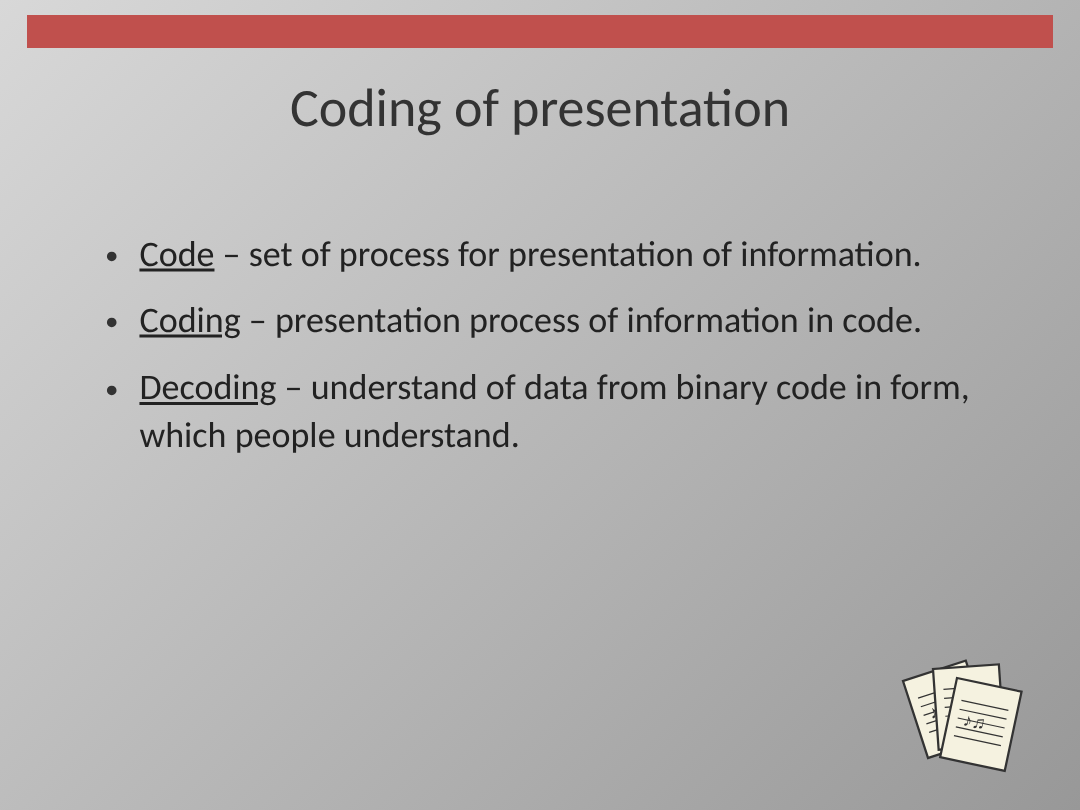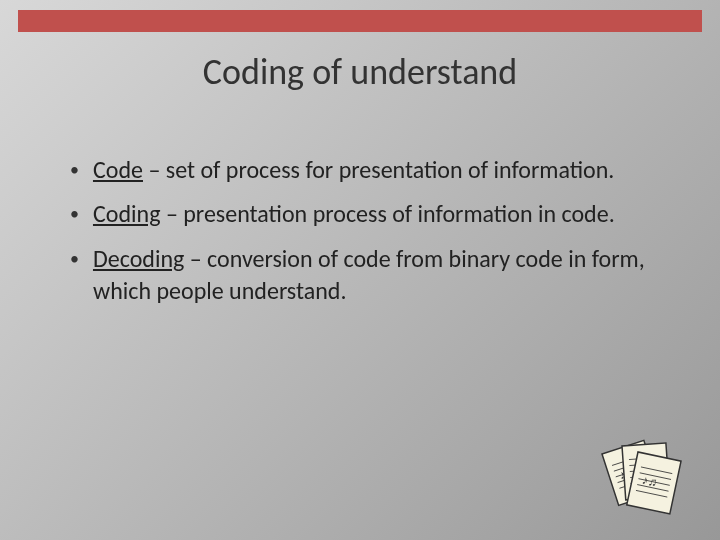--- a/index.html
+++ b/index.html
@@ -48,39 +48,39 @@
     bottom: 24px;
     width: 90px;
     height: 80px;
   }
 </style>
 </head>
 <body>
 
 <div class="top-bar"></div>
 
-<h1 class="title">Coding of understand</h1>
+<h1 class="title">Coding of presentation</h1>
 
 <div class="content">
   <div class="bullet-item">
     <span class="bullet-dot">•</span>
     <span class="bullet-text">
       <span class="term">Code</span><span> – set of process for presentation of information.</span>
     </span>
   </div>
   <div class="bullet-item">
     <span class="bullet-dot">•</span>
     <span class="bullet-text">
       <span class="term">Coding</span><span> – presentation process of information in code.</span>
     </span>
   </div>
   <div class="bullet-item">
     <span class="bullet-dot">•</span>
     <span class="bullet-text">
-      <span class="term">Decoding</span><span> – conversion of code from binary code in form, which people understand.</span>
+      <span class="term">Decoding</span><span> – understand of data from binary code in form, which people understand.</span>
     </span>
   </div>
 </div>
 
 <div class="clipart">
   <svg viewBox="0 0 90 80">
     <g transform="translate(8,18) rotate(-18)">
       <rect x="0" y="0" width="44" height="54" fill="#f5f2e0" stroke="#333" stroke-width="1.5"></rect>
       <line x1="6" y1="14" x2="38" y2="14" stroke="#333" stroke-width="0.8"></line>
       <line x1="6" y1="20" x2="38" y2="20" stroke="#333" stroke-width="0.8"></line>

